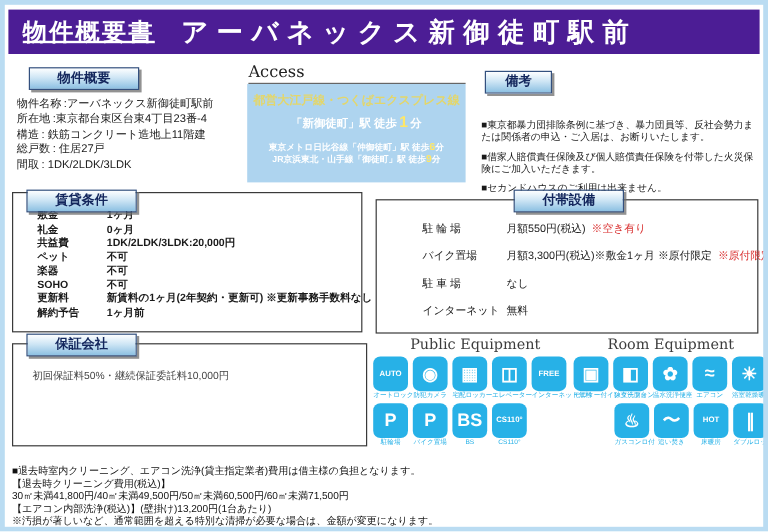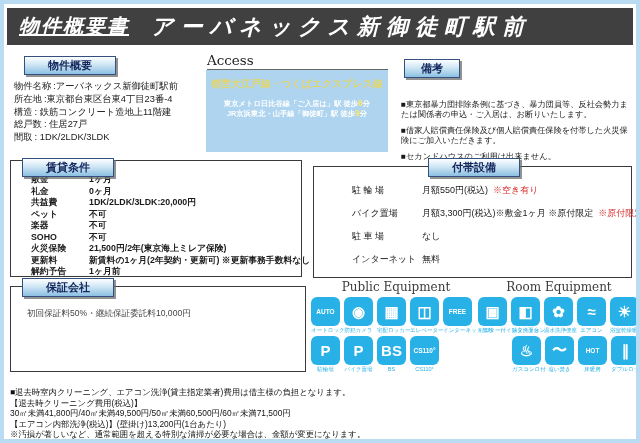--- a/index.html
+++ b/index.html
@@ -1,21 +1,21 @@
 <!DOCTYPE html>
 <html><head>
 <meta charset="utf-8">
 <style>
   html,body{margin:0;padding:0;}
   body{width:640px;height:443px;background:#fff;font-family:"Liberation Sans",sans-serif;}
   .page{position:relative;width:640px;height:443px;background:#fff;overflow:hidden;}
   .frame{position:absolute;inset:0;border:4px solid #badcf2;pointer-events:none;z-index:50;}
 
   
-  .titlebar{position:absolute;left:7px;top:8px;width:626px;height:37px;background:#404040;display:flex;align-items:center;font-style:italic;}
+  .titlebar{position:absolute;left:7px;top:8px;width:626px;height:37px;background:#4c1d95;display:flex;align-items:center;}
   .doc-label{margin-left:12px;font-size:20px;font-weight:bold;color:#fff;text-decoration:underline;letter-spacing:2px;white-space:nowrap;}
   .prop-title{margin-left:22px;font-size:22px;font-weight:bold;color:#fff;letter-spacing:7px;white-space:nowrap;}
 
   
   .tab{position:absolute;width:90px;height:17px;line-height:17px;text-align:center;font-size:11px;font-weight:bold;color:#13265c;
        background:linear-gradient(180deg,#fdfeff 0%,#cfe6f5 45%,#8cc0e2 100%);
        border:1px solid #33507e;box-shadow:2px 2px 0 rgba(110,110,110,.75);z-index:10;}
   .tab-overview{left:24px;top:56px;}
   .tab-remarks{left:404px;top:59px;width:54px;}
   .tab-lease{left:22px;top:158px;}
@@ -110,23 +110,26 @@
 
 
       <div class="ov-row">
         <span class="ov-label">間取</span><span class="ov-value">: 1DK/2LDK/3LDK</span>
       </div>
     </div>
 
   <div class="access-head">Access</div>
   <div class="access-box">
     <div class="acc-line1">都営大江戸線・つくばエクスプレス線</div>
+    <div class="acc-main">
+      <span>「新御徒町」駅 徒歩</span><span class="acc-num-big">1</span><span>分</span>
+    </div>
     <div class="acc-subs">
       <div class="acc-sub">
-        <span>東京メトロ日比谷線「ご入居は」駅 徒歩</span><span class="acc-num">6</span><span>分</span>
+        <span>東京メトロ日比谷線「仲御徒町」駅 徒歩</span><span class="acc-num">6</span><span>分</span>
       </div>
       <div class="acc-sub">
         <span>JR京浜東北・山手線「御徒町」駅 徒歩</span><span class="acc-num">9</span><span>分</span>
       </div>
     </div>
   </div>
 
   <div class="tab tab-remarks">備考</div>
   <div class="remarks">
 
@@ -163,24 +166,20 @@
         <div class="lease-row">
           <span class="lr-label">楽器</span>
           <span class="lr-value">不可</span>
         </div>
 
         <div class="lease-row">
           <span class="lr-label">SOHO</span>
           <span class="lr-value">不可</span>
         </div>
 
-        <div class="lease-row">
-          <span class="lr-label">火災保険</span>
-          <span class="lr-value">21,500円/2年(東京海上ミレア保険)</span>
-        </div>
 
         <div class="lease-row">
           <span class="lr-label">更新料</span>
           <span class="lr-value">新賃料の1ヶ月(2年契約・更新可) ※更新事務手数料なし</span>
         </div>
 
         <div class="lease-row">
           <span class="lr-label">解約予告</span>
           <span class="lr-value">1ヶ月前</span>
         </div>

